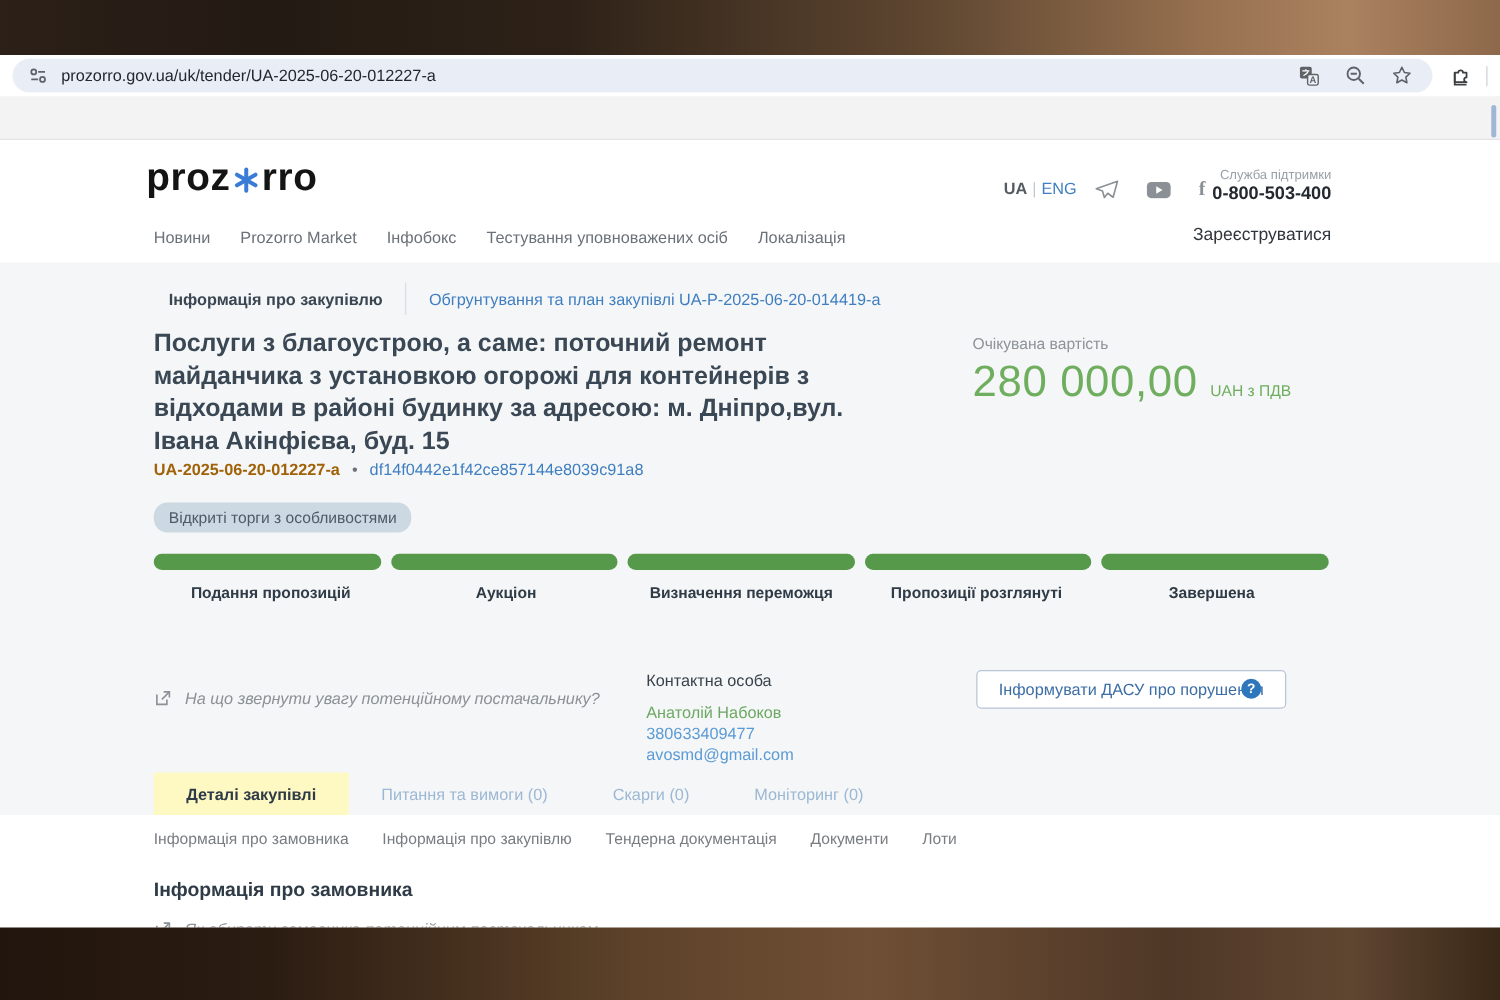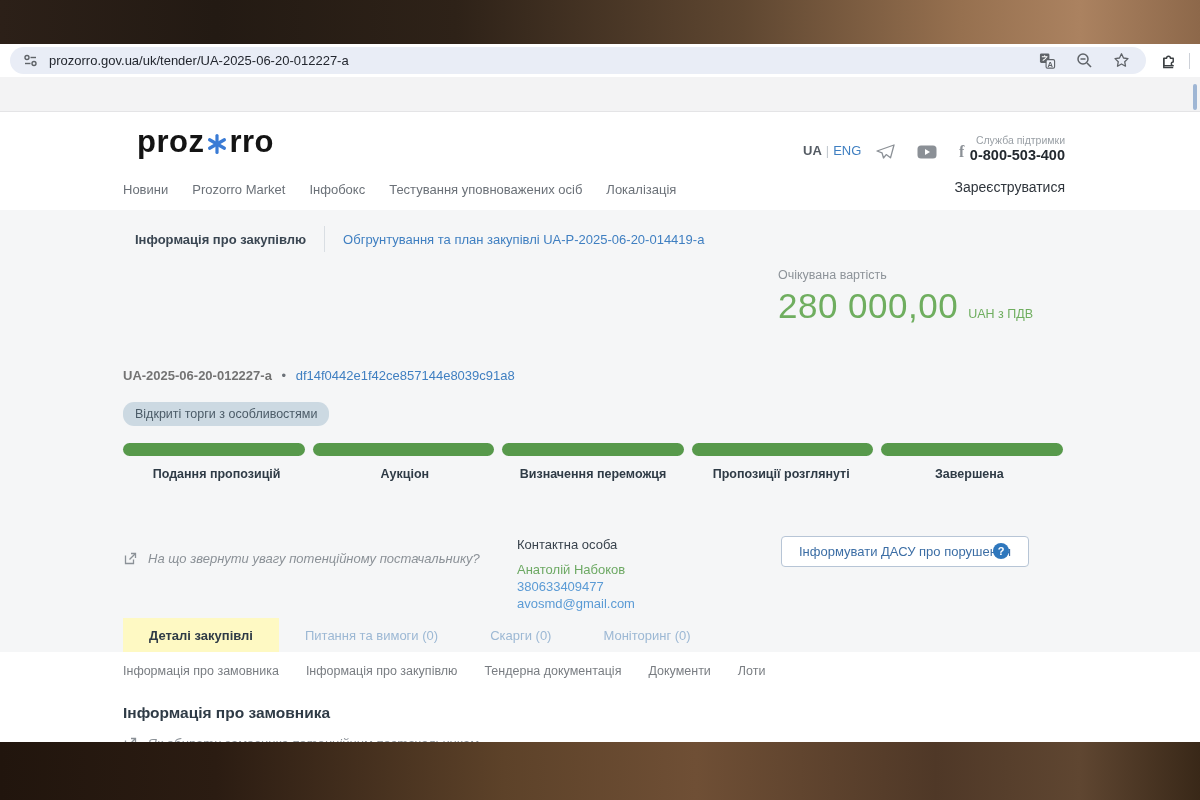--- a/index.html
+++ b/index.html
@@ -23,21 +23,21 @@
   .after-pill { display:flex; align-items:center; margin-left:14px; gap:12px; }
   .toolbar-sep { width:1px; height:16px; background:#cdd1d8; }
 
   .gray-strip { position:relative; height:35px; background:#f3f3f4; border-bottom:1px solid #e4e4e6; }
   .scroll-thumb { position:absolute; right:3px; top:7px; width:4px; height:26px; border-radius:2px; background:#9fb6d4; }
 
   .page { position:relative; width:1200px; height:630px; background:#fff; }
 
   
   .site-header { position:relative; height:98px; background:#fff; }
-  .logo { position:absolute; left:137px; top:12px; font-size:31px; font-weight:bold; color:#141414; letter-spacing:0.5px; display:flex; align-items:center; }
+  .logo { position:absolute; left:117px; top:12px; font-size:31px; font-weight:bold; color:#141414; letter-spacing:0.5px; display:flex; align-items:center; }
   .logo svg { margin:4px 1px 0 2px; }
   .main-nav { position:absolute; left:123px; top:70px; display:flex; gap:24px; }
   .main-nav .nav-item { font-size:13px; color:#6b7178; cursor:pointer; white-space:nowrap; }
   .lang-switch { position:absolute; left:803px; top:31px; font-size:13px; }
   .lang-ua { color:#545b63; font-weight:bold; }
   .lang-sep { color:#c3c9cf; margin:0 4px; }
   .lang-eng { color:#3f7fc1; }
   .socials { position:absolute; left:876px; top:31px; display:flex; gap:22px; align-items:center; }
   .support { position:absolute; right:135px; top:22px; text-align:right; }
   .support-label { font-size:10.5px; color:#9aa0a6; }
@@ -52,21 +52,21 @@
   .crumb-link { font-size:13px; color:#3f7fc1; cursor:pointer; }
 
   .tender-title { position:absolute; left:123px; top:52px; width:578px; font-size:20px; line-height:1.3; font-weight:bold; color:#3a4754; }
   .value-block { position:absolute; left:765px; top:58px;margin-left:13px; }
   .value-label { font-size:12.5px; color:#8d9399; }
   .value-row { display:flex; align-items:baseline; margin-top:4px; }
   .value-amount { font-size:35px; color:#6fae5f; letter-spacing:0.5px; }
   .value-currency { font-size:12.5px; color:#6fae5f; margin-left:10px; }
 
   .id-row { position:absolute; left:123px; top:158px; font-size:13px; }
-  .tender-id { color:#737373; font-weight:bold; }
+  .tender-id { color:#a16207; font-weight:bold; }
   .id-dot { color:#6b7178; margin:0 6px; }
   .tender-hash { color:#3f7fc1; cursor:pointer; }
 
   .badge { position:absolute; left:123px; top:192px; background:#ccd9e2; color:#4b5b67; font-size:12.5px; padding:5px 12px; border-radius:11px; }
 
   .progress { position:absolute; left:123px; top:233px; width:940px; display:flex; gap:8px; }
   .seg { flex:1; height:13px; border-radius:7px; background:#57994b; }
   .stage-labels { position:absolute; left:123px; top:257px; width:940px; display:flex; gap:1px; }
   .stage-label { flex:1; text-align:center; font-size:12.5px; font-weight:600; color:#2f3b46; }
 
@@ -206,20 +206,21 @@
       </div>
 
       <div class="content">
 
         <div class="breadcrumbs">
           <span class="crumb-active">Інформація про закупівлю</span>
           <span class="crumb-sep"></span>
           <span class="crumb-link">Обгрунтування та план закупівлі UA-P-2025-06-20-014419-a</span>
         </div>
 
+        <div class="tender-title">Послуги з благоустрою, а саме: поточний ремонт майданчика з установкою огорожі для контейнерів з відходами в районі будинку за адресою: м. Дніпро,вул. Івана Акінфієва, буд. 15</div>
 
         <div class="value-block">
           <div class="value-label">Очікувана вартість</div>
           <div class="value-row">
             <span class="value-amount">280 000,00</span>
             <span class="value-currency">UAH з ПДВ</span>
           </div>
         </div>
 
         <div class="id-row">

